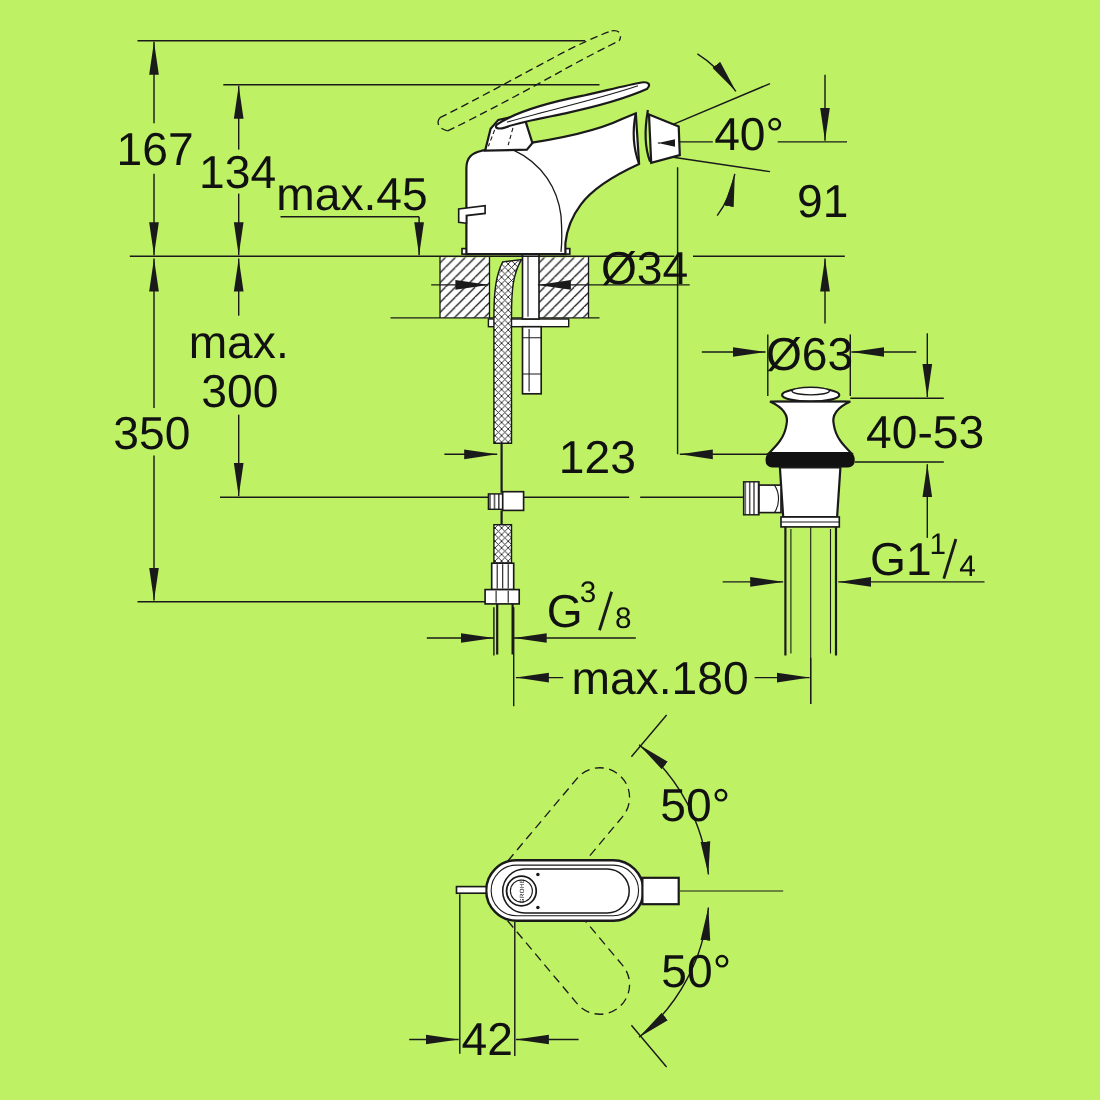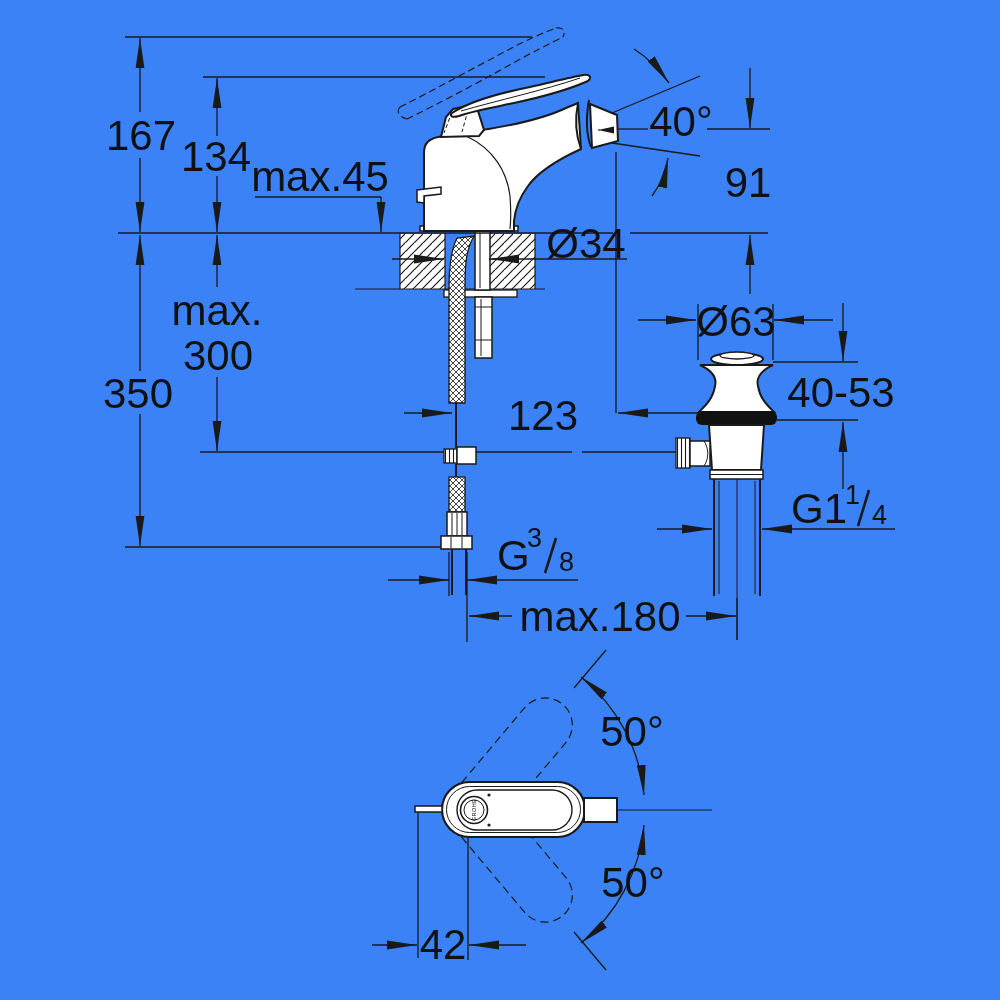--- a/index.html
+++ b/index.html
@@ -1,16 +1,16 @@
 <!DOCTYPE html>
 <html><head>
 <meta charset="utf-8">
 <style>
   html,body{margin:0;padding:0;background:#fff;}
-  #stage{width:1000px;height:1000px;position:relative;background:#3b82f6;overflow:hidden;}
+  #stage{width:1000px;height:1000px;position:relative;background:#bef264;overflow:hidden;}
   svg{display:block;}
   text{font-family:"Liberation Sans","DejaVu Sans",sans-serif;fill:#111;}
   .t42{font-size:42px;}
   .t27{font-size:27px;}
   .t5{font-size:5.5px;letter-spacing:.4px;}
   .mid{text-anchor:middle;}
   .dim{stroke:#1a1a1a;stroke-width:1.3;fill:none;}
   .dimthin{stroke:#1a1a1a;stroke-width:1;fill:none;}
   .obj{stroke:#1a1a1a;stroke-width:2;fill:#fff;}
   .obj15{stroke:#1a1a1a;stroke-width:1.5;fill:#fff;}

